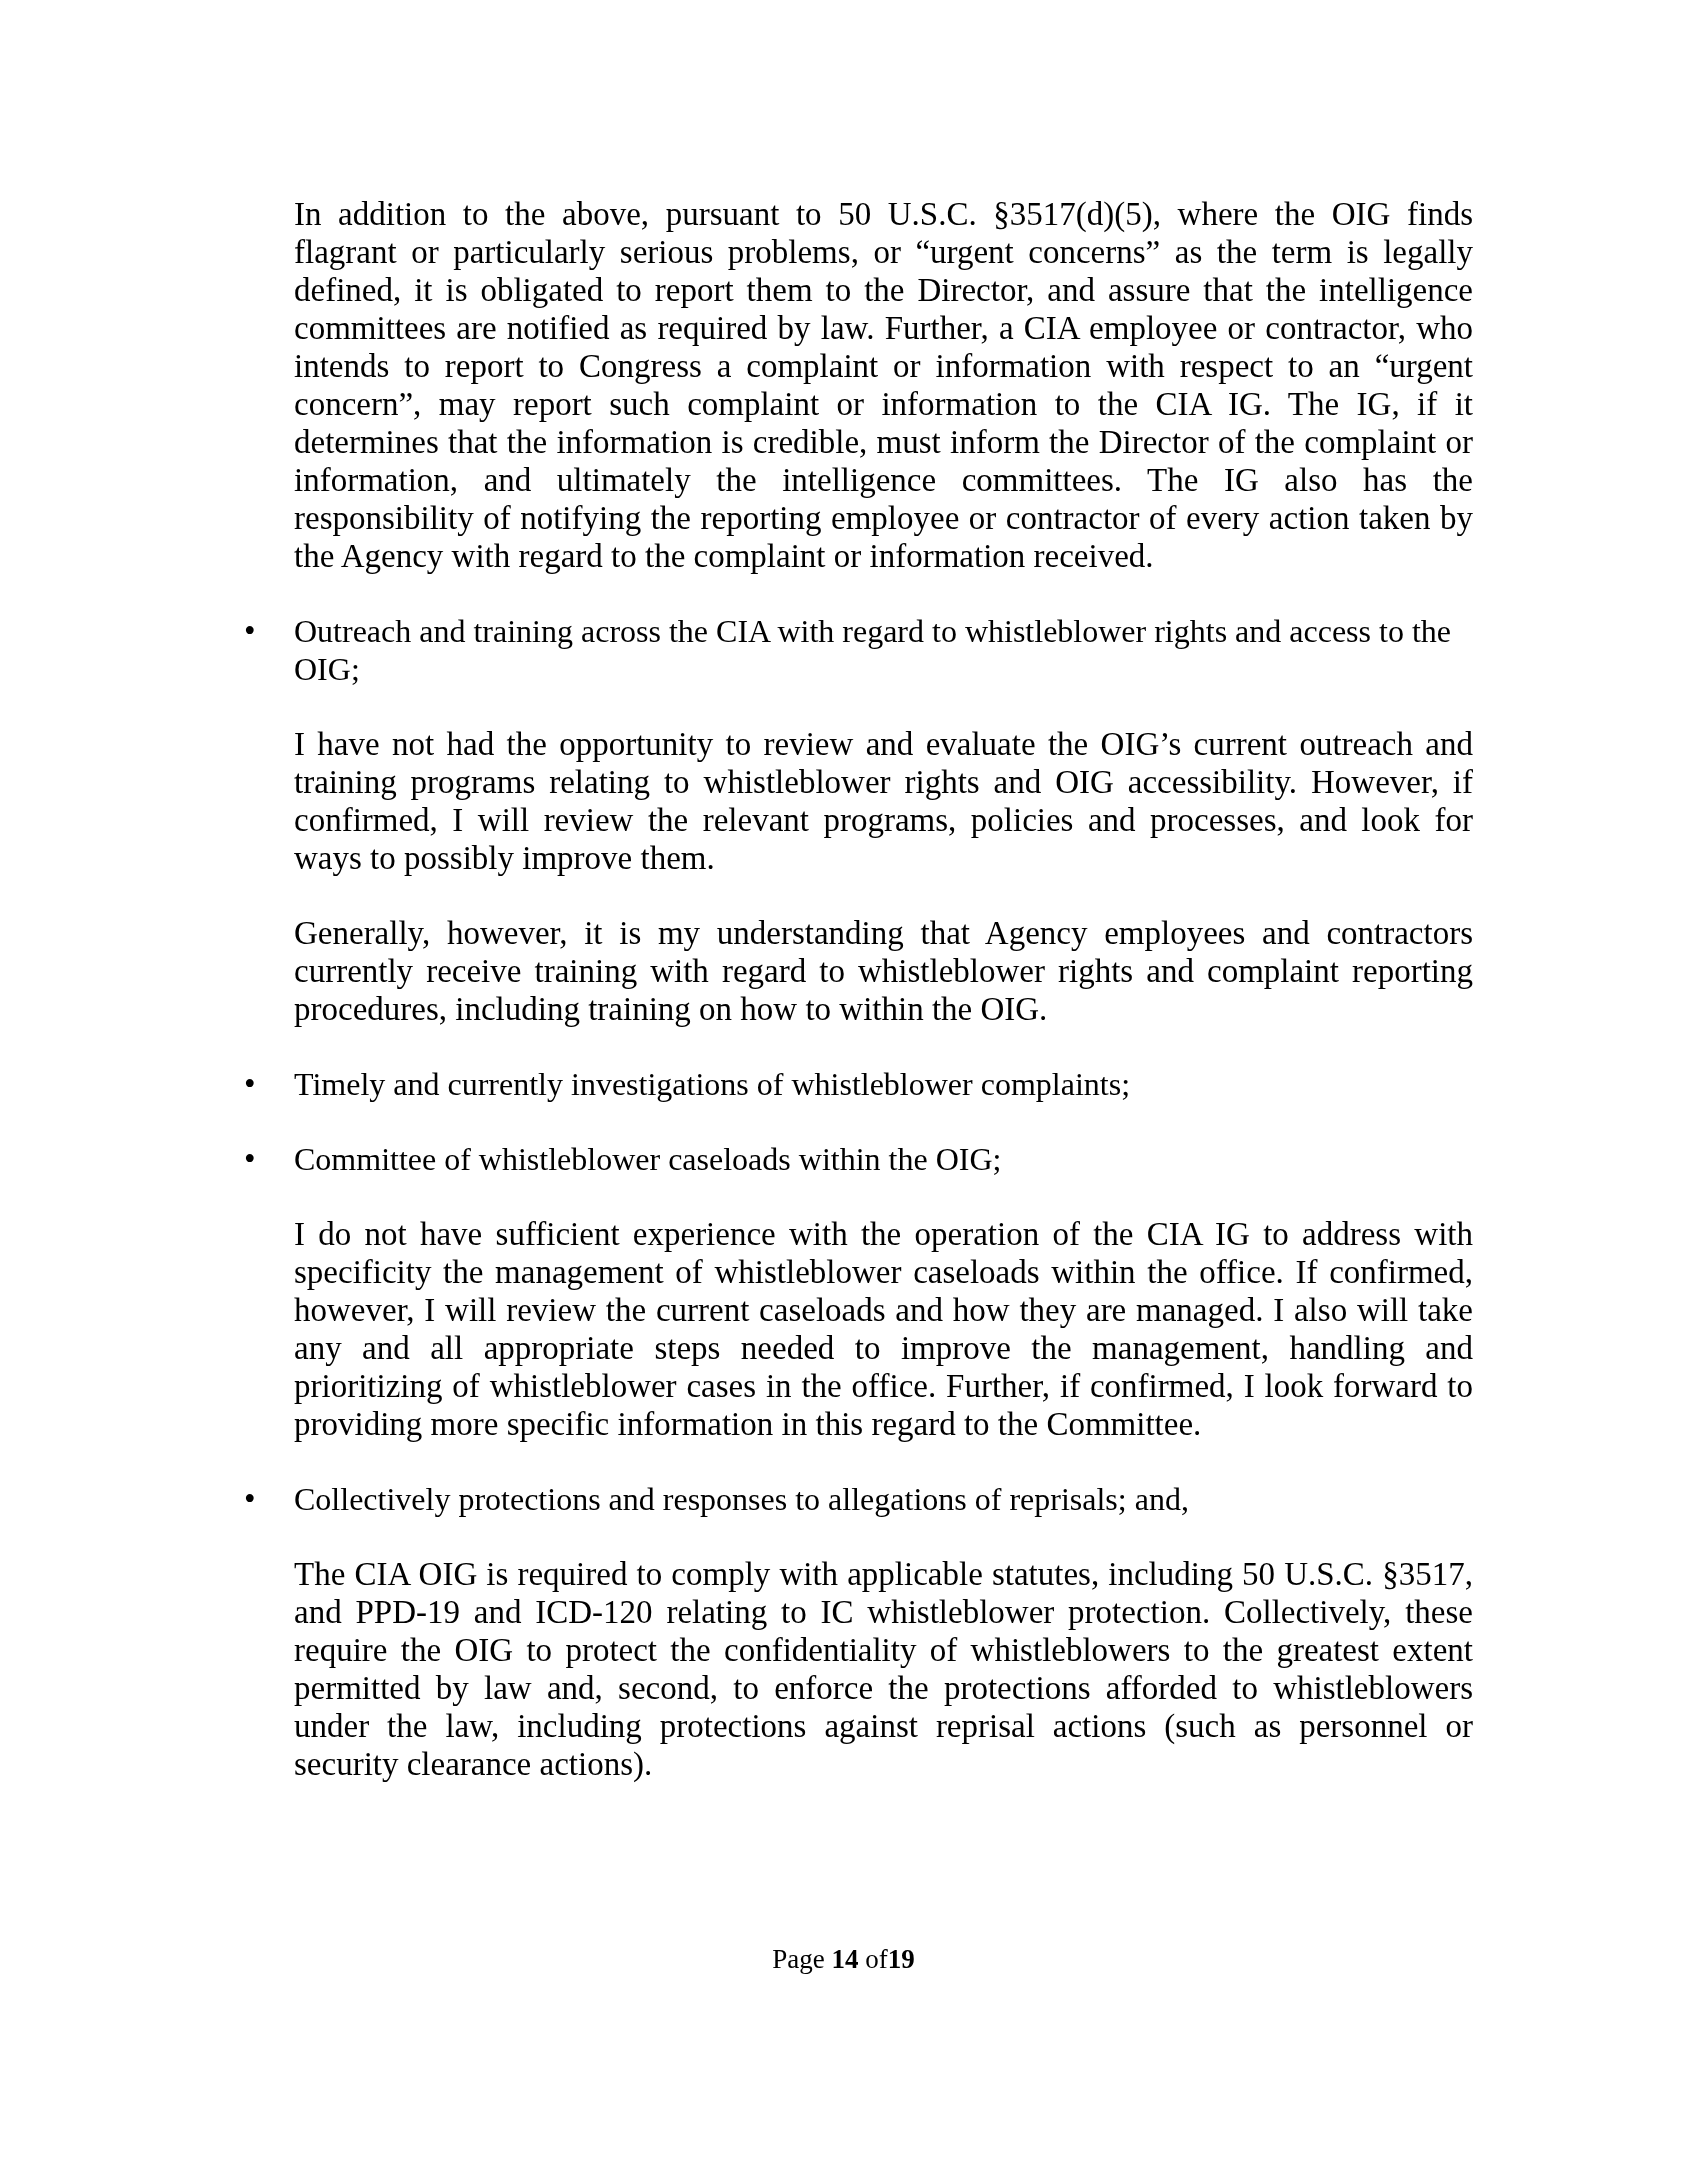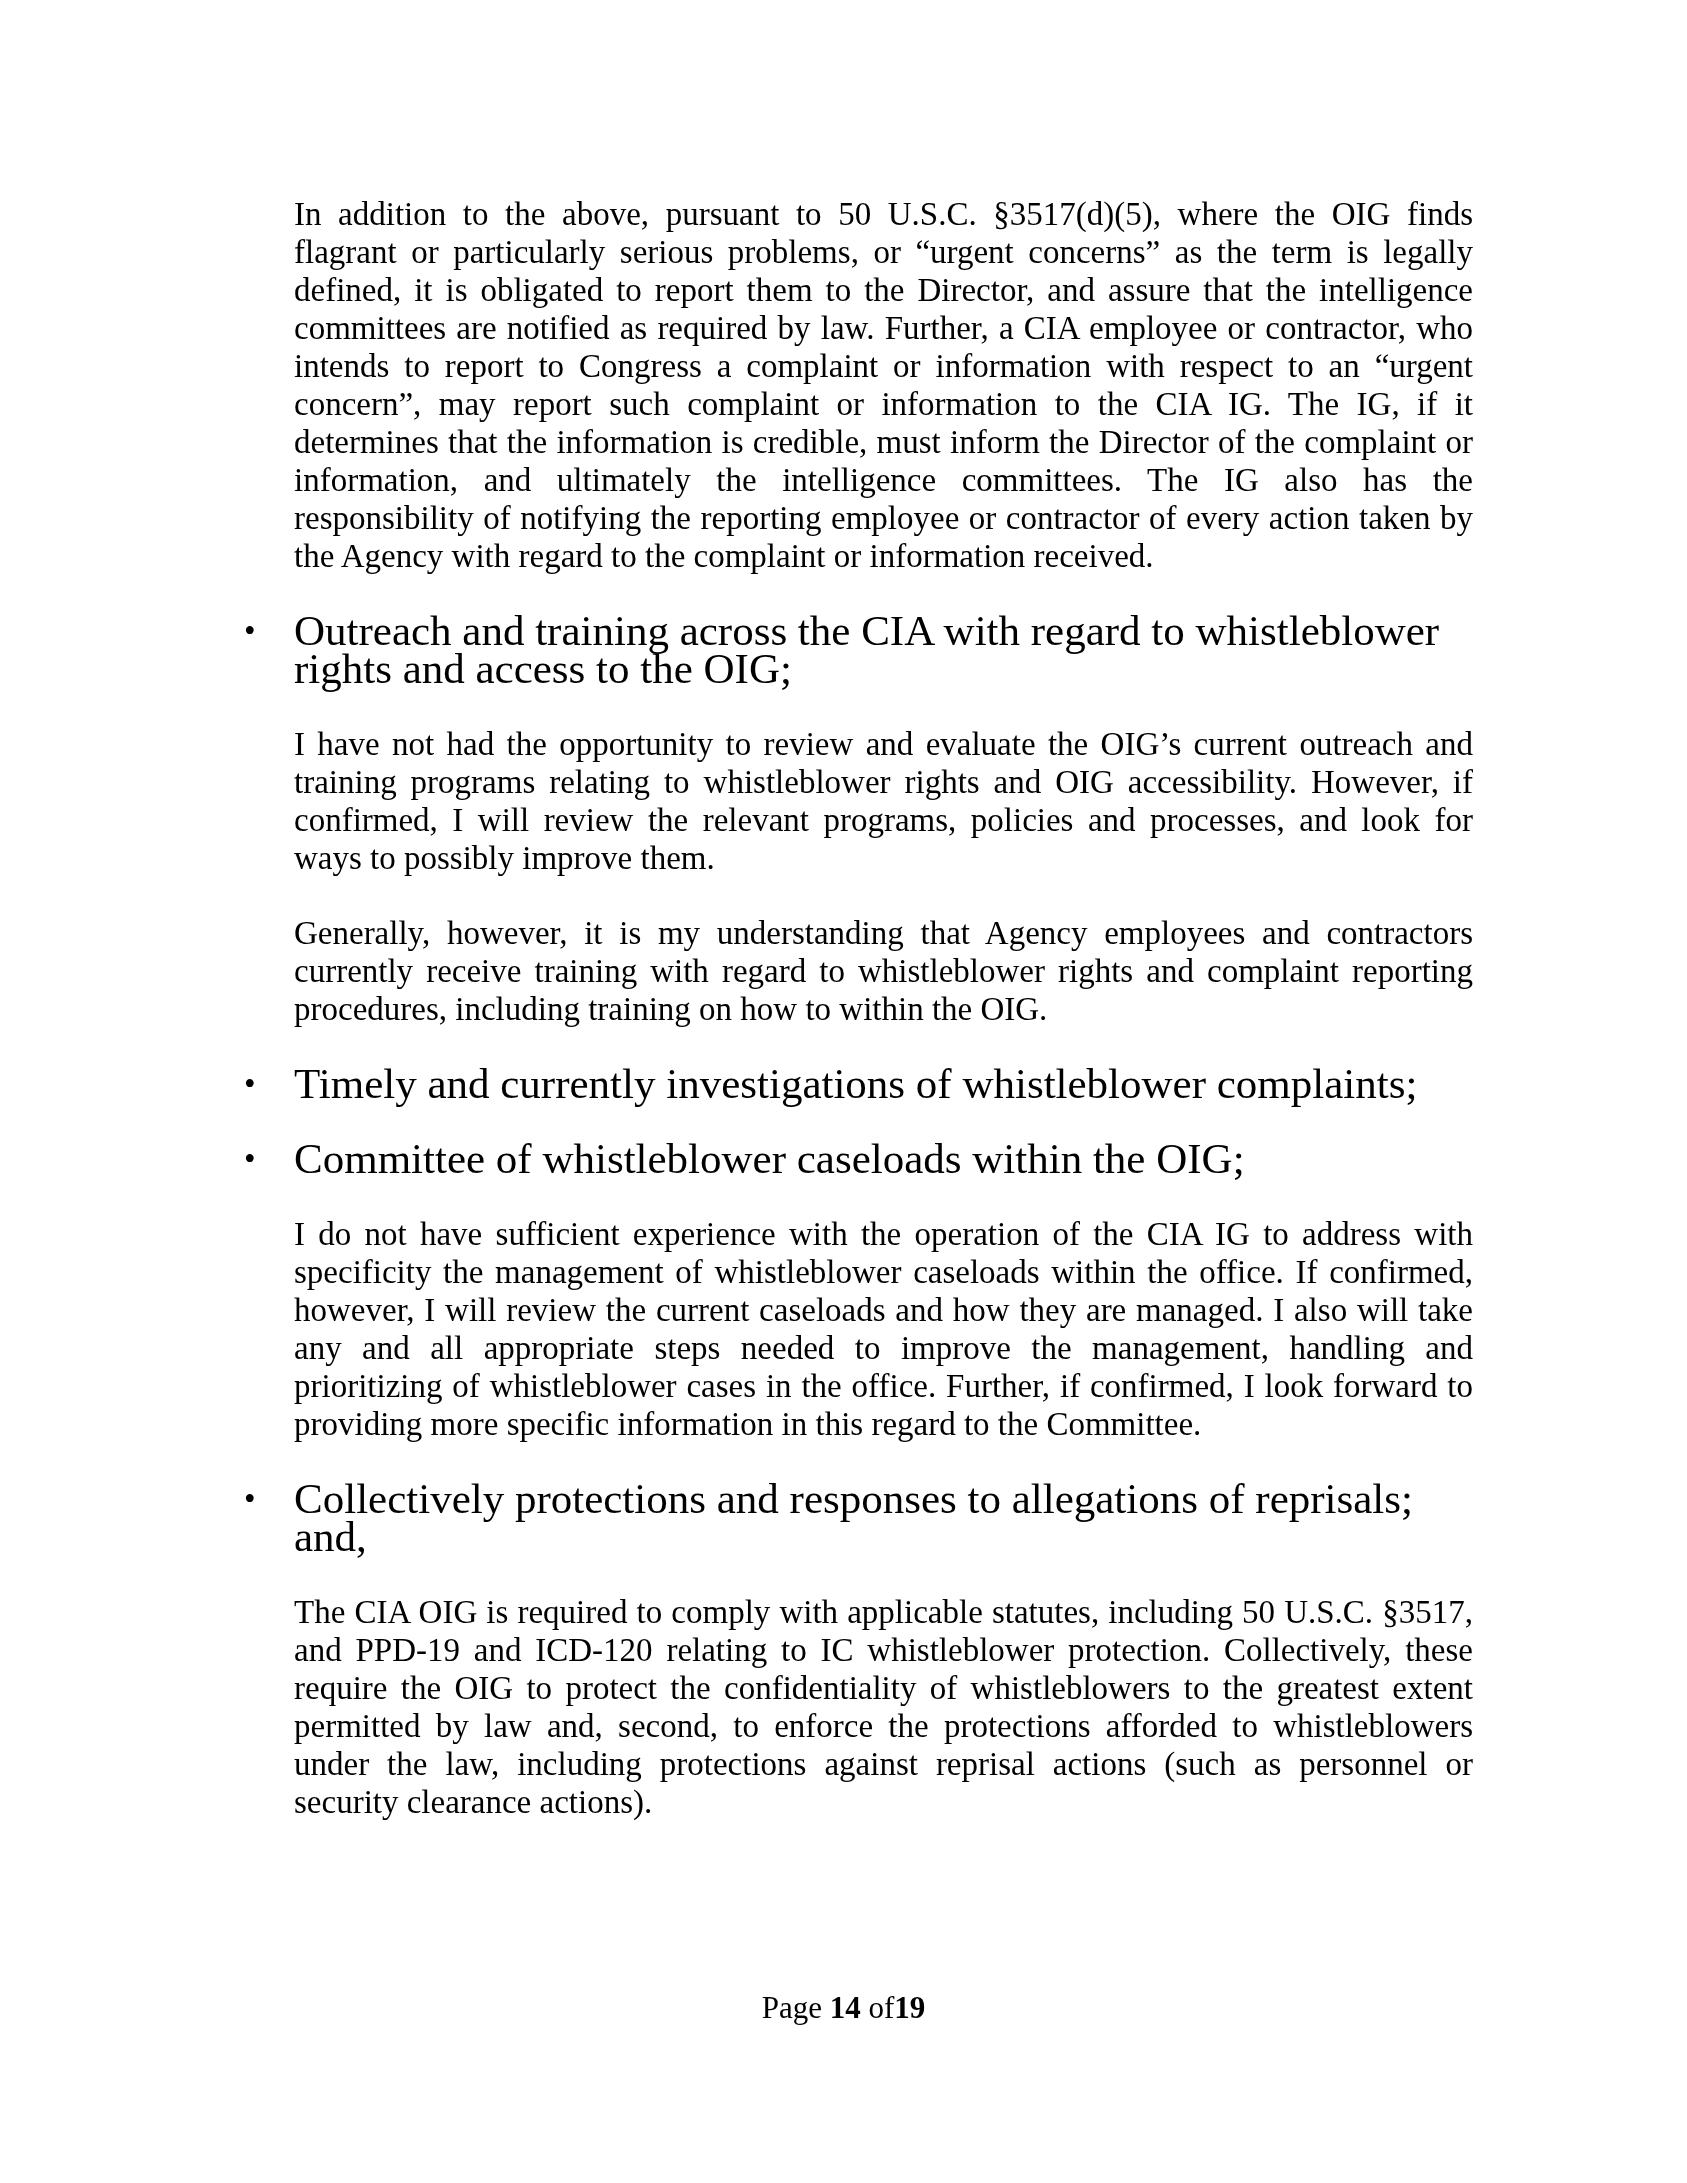--- a/index.html
+++ b/index.html
@@ -42,32 +42,32 @@
       margin-bottom: 37px;
     }
     .bullet-dot {
       position: absolute;
       left: -50px;
       top: 0;
       font-size: 33px;
       line-height: 38px;
     }
     .bullet-text {
-      font-size: 43px;
+      font-size: 32px;
       line-height: 38px;
       margin: 0;
       text-align: left;
     }
     .footer {
       position: absolute;
       left: 0;
       width: 1687px;
-      top: 1993px;
+      top: 1945px;
       text-align: center;
-      font-size: 31px;
+      font-size: 27px;
       line-height: 29px;
     }
     .footer b { font-weight: bold; }
   </style>
 </head>
 <body>
 
 <div class="page">
   <div class="content">
 

